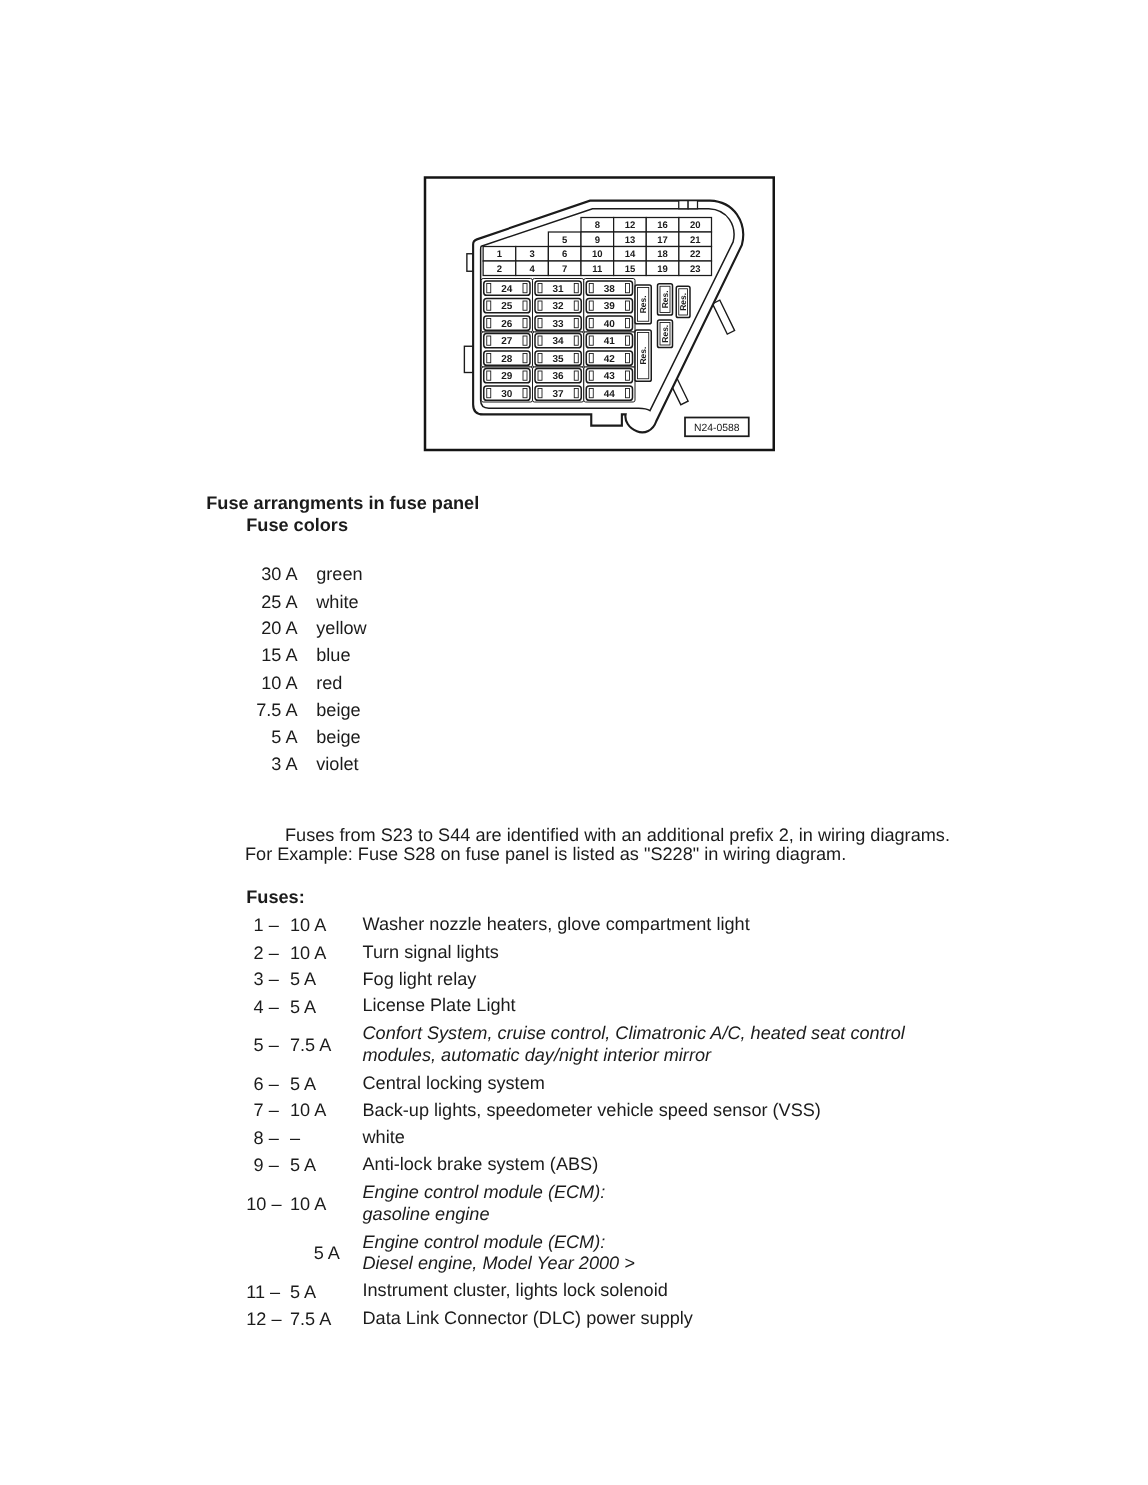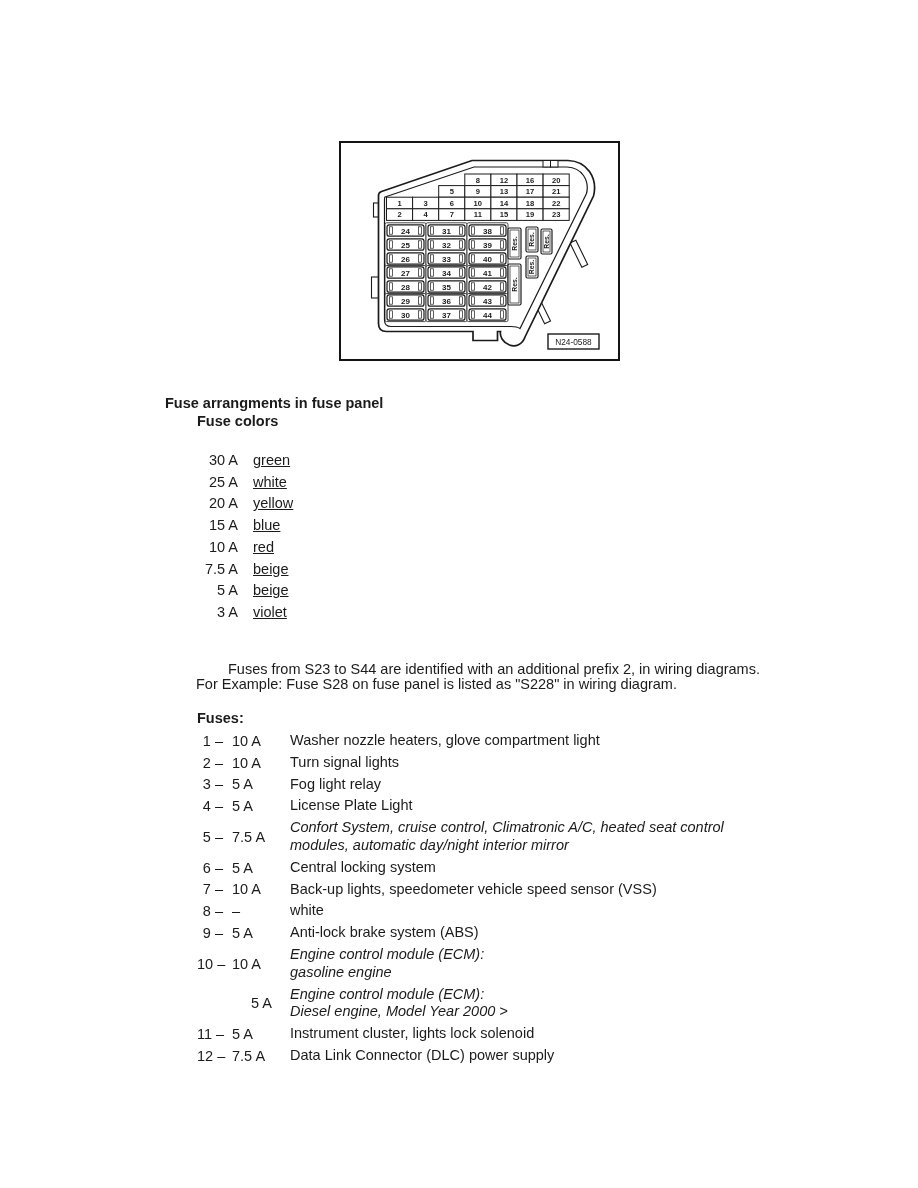--- a/index.html
+++ b/index.html
@@ -24,21 +24,21 @@
   }
   .h-sub{
     position:absolute;
     font-size:14.5px;font-weight:bold;line-height:15px;margin:0;
   }
   #fuse-colors-heading{left:197px;top:414px;}
   #fuses-heading{left:197px;top:711px;text-align:center;}
   .colors-list{position:absolute;left:160px;top:450px;}
   .color-row{display:flex;line-height:21.7px;font-size:14.5px;}
   .color-amp{width:78px;text-align:right;white-space:pre;}
-  .color-name{padding-left:15px;white-space:pre;text-decoration:underline;}
+  .color-name{padding-left:15px;white-space:pre;}
   .note{
     position:absolute;left:196px;margin:0;
     font-size:14.5px;line-height:21.7px;white-space:pre;
   }
   #note-0{top:659px;margin-left:32px;}
   #note-1{top:674px;}
   .fuses-list{position:absolute;left:197px;top:730px;width:600px;}
   .fuse-row{display:flex;align-items:center;}
   .fuse-row .col-desc{line-height:21.8px;}
   .fuse-row.multi{padding:2.2px 0;}

